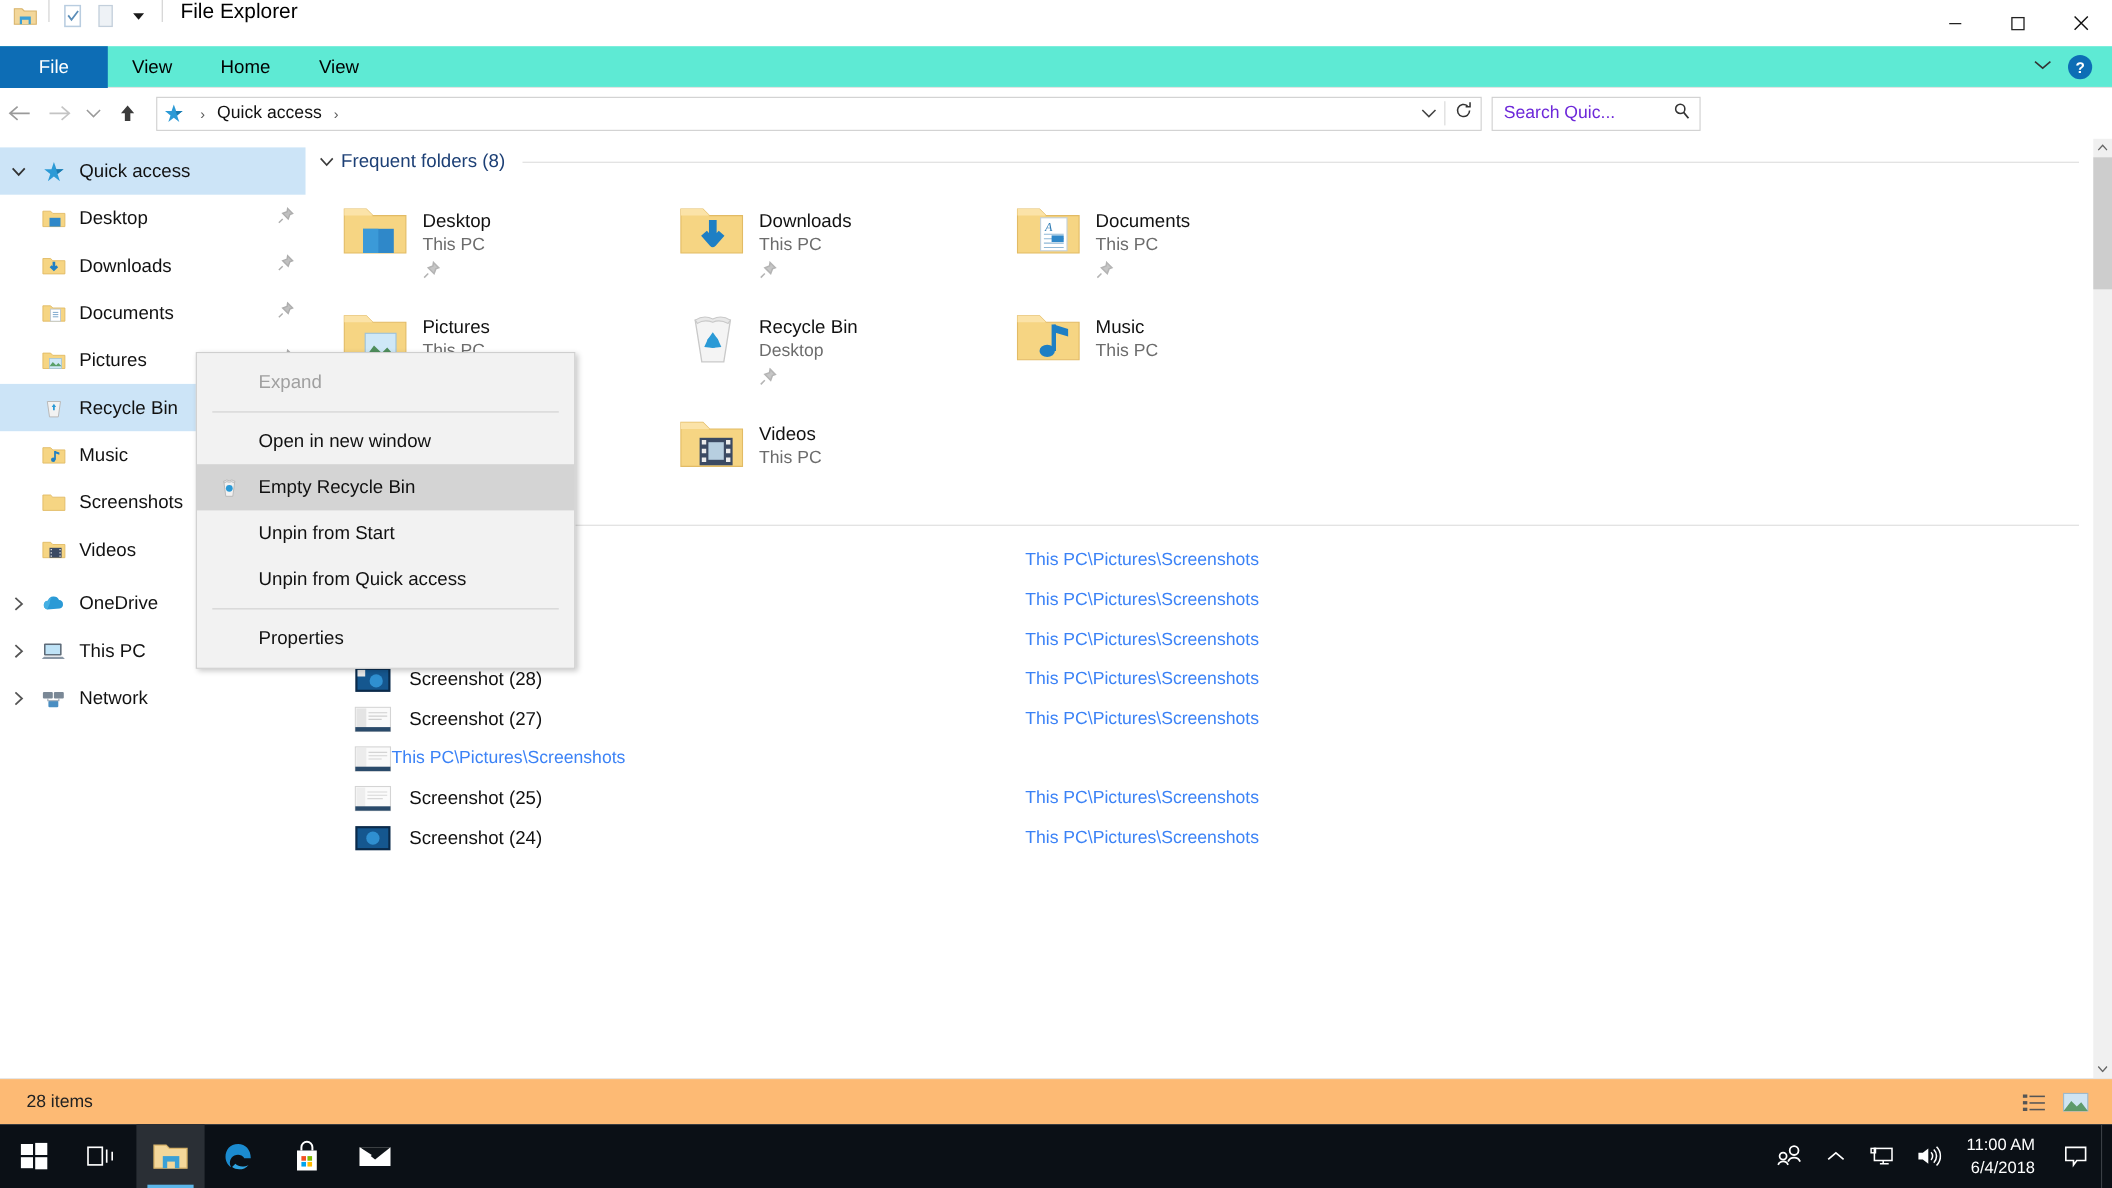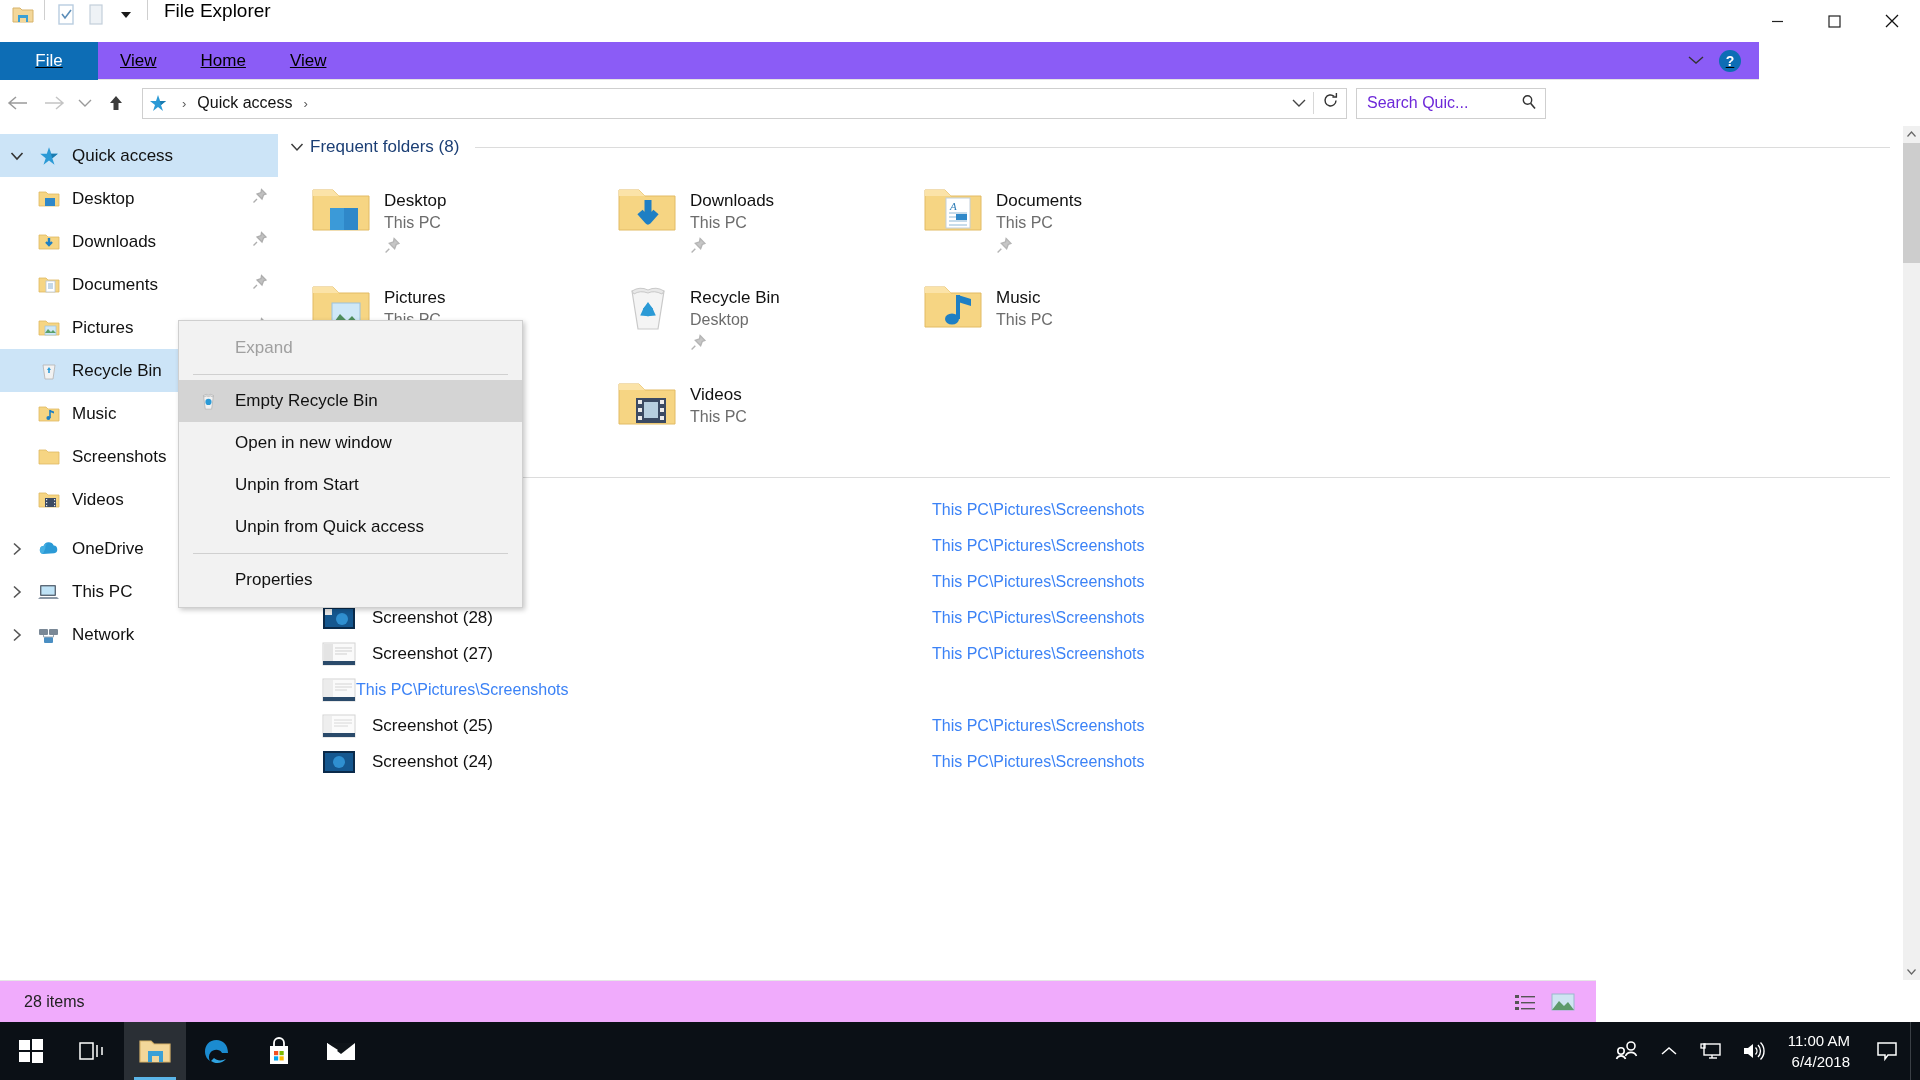--- a/index.html
+++ b/index.html
@@ -25,24 +25,23 @@
     font-size:19px; color:#000; margin-left:10px; font-weight:400;
   }
   .win-btns { position:absolute; right:0; top:0; display:flex; height:42px; }
   .win-btn {
     width:57px; height:42px; display:flex; align-items:center; justify-content:center;
     color:#111;
   }
 
   
   .ribbon {
-    position:absolute; top:42px; left:0; width:1759px; height:38px;
-    background:#8b5cf6; display:flex; align-items:stretch;
+    position:absolute; top:42px; left:0; width:1920px; height:38px;
+    background:#5eead4; display:flex; align-items:stretch;
     border-bottom:1px solid #e3e3e3;
-    text-decoration:underline;
   }
   .tab {
     display:flex; align-items:center; justify-content:center;
     font-size:17px; color:#000; padding:0 22px; height:38px;
   }
   .tab.file { background:#0d6db5; color:#fff; width:98px; padding:0; }
   .ribbon-right { margin-left:auto; display:flex; align-items:center; gap:14px; padding-right:18px; }
   .chev-small { color:#444; font-size:15px; }
   .help-btn {
     width:22px; height:22px; border-radius:50%; background:#0d6db5; color:#fff;
@@ -144,22 +143,22 @@
     position:absolute; right:0; top:0; width:17px; height:854px; background:#f0f0f0;
   }
   .vs-arrow {
     width:17px; height:17px; display:flex; align-items:center; justify-content:center;
     color:#666; font-size:9px;
   }
   .vs-thumb { position:absolute; top:17px; left:0; width:17px; height:120px; background:#cdcdcd; }
 
   
   .statusbar {
-    position:absolute; top:980px; left:0; width:1596px; height:42px;
-    background:#f0abfc; border-top:1px solid #e6e6e6; display:flex; align-items:center;
+    position:absolute; top:980px; left:0; width:1920px; height:42px;
+    background:#fdba74; border-top:1px solid #e6e6e6; display:flex; align-items:center;
     font-size:16px; color:#222;
   }
   .status-text { margin-left:24px; }
   .status-views { margin-left:auto; display:flex; align-items:center; gap:12px; padding-right:20px; }
   .viewbtn { width:26px; height:26px; display:flex; align-items:center; justify-content:center; }
 
   
   .taskbar {
     position:absolute; top:1022px; left:0; width:1920px; height:58px;
     background:#0b1016; display:flex; align-items:center;
@@ -774,33 +773,33 @@
       </div>
     </div>
   </div>
 
   <div class="ctxmenu">
     <div class="ctx-item disabled">
       <div class="ctx-ico"></div>
       <div class="ctx-label">Expand</div>
     </div>
     <div class="ctx-sep"></div>
+    <div class="ctx-item">
+      <div class="ctx-ico"></div>
+      <div class="ctx-label">Open in new window</div>
+    </div>
     <div class="ctx-item hover">
       <div class="ctx-ico">
         <svg width="20" height="22" viewBox="0 0 22 24">
           <path d="M6 6 L8 21 H15 L17 6 Z" fill="#f1f1f1" stroke="#b5b5b5" stroke-width=".9"></path>
           <path d="M6 6 Q9 3.5 11.5 5.5 Q14 3.5 17 6 L16.4 7.6 Q13.6 5.6 11.5 7 Q9 5.6 6.6 7.6 Z" fill="#e3e3e3" stroke="#b5b5b5" stroke-width=".8"></path>
           <circle cx="11.5" cy="13" r="3.4" fill="#2b9ad6"></circle>
         </svg>
       </div>
       <div class="ctx-label">Empty Recycle Bin</div>
-    </div>
-    <div class="ctx-item">
-      <div class="ctx-ico"></div>
-      <div class="ctx-label">Open in new window</div>
     </div>
     <div class="ctx-item">
       <div class="ctx-ico"></div>
       <div class="ctx-label">Unpin from Start</div>
     </div>
     <div class="ctx-item">
       <div class="ctx-ico"></div>
       <div class="ctx-label">Unpin from Quick access</div>
     </div>
     <div class="ctx-sep"></div>

